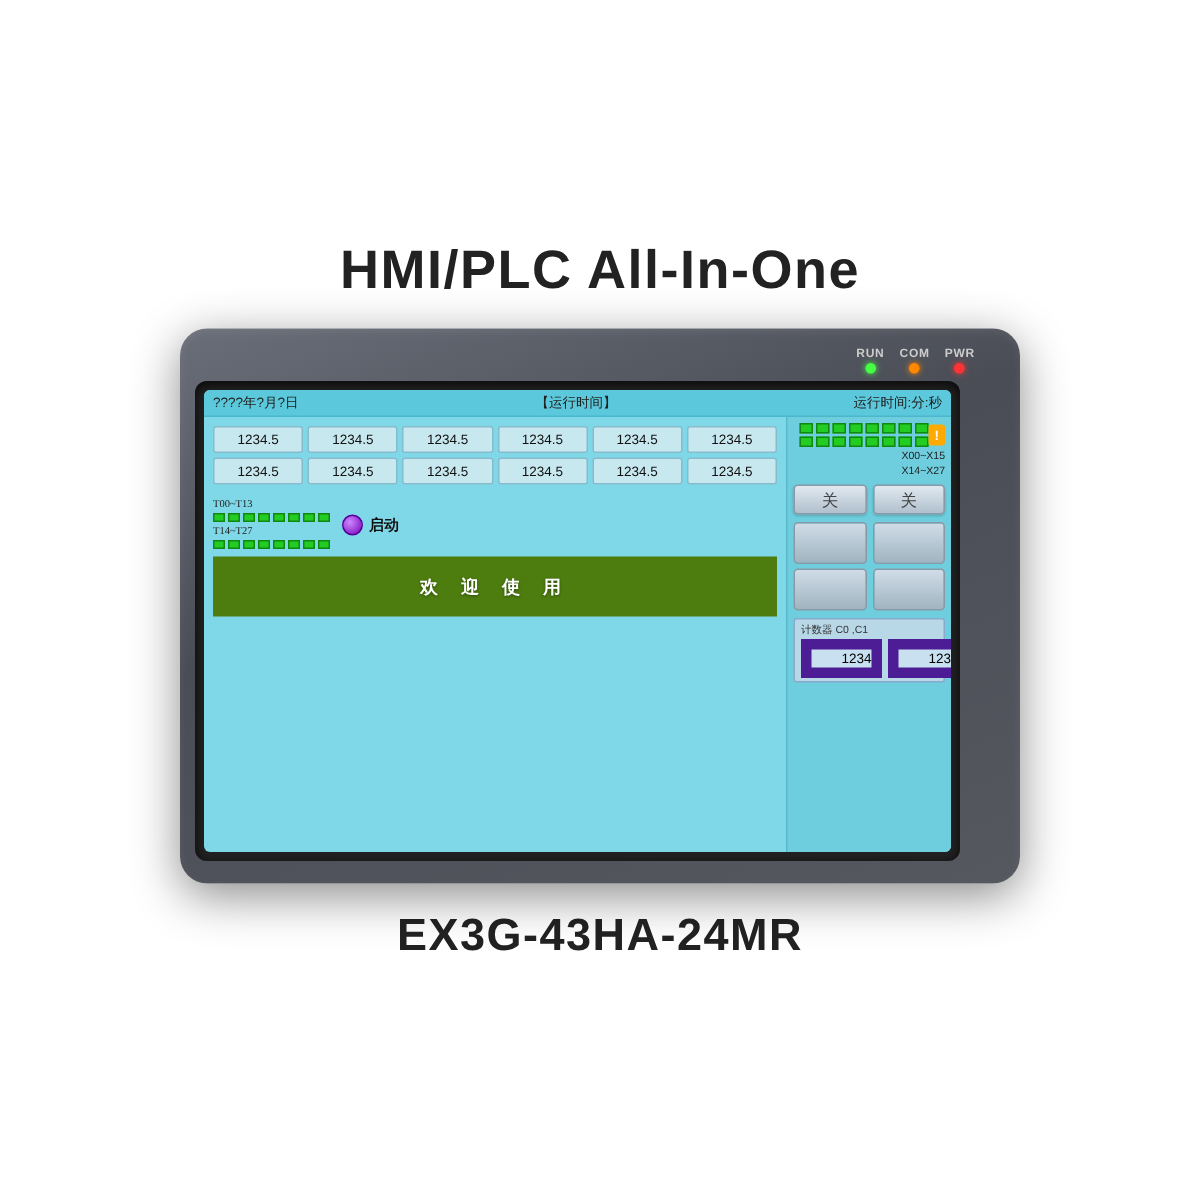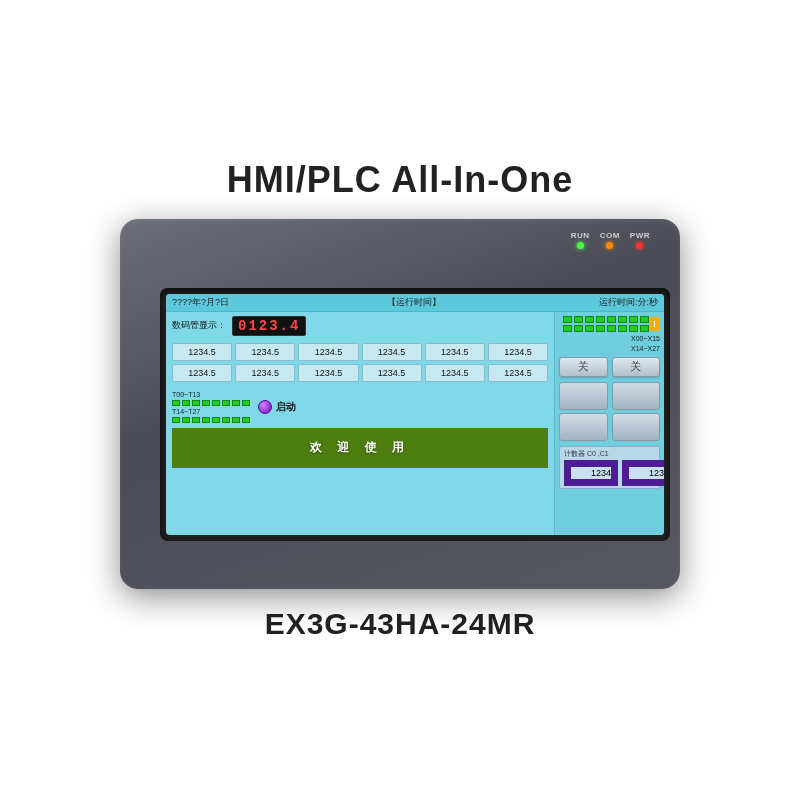--- a/index.html
+++ b/index.html
@@ -33,21 +33,21 @@
 
     
     .device {
       width: 560px;
       height: 370px;
       background: linear-gradient(160deg, #6a6e78 0%, #4a4d56 40%, #55585f 100%);
       border-radius: 18px;
       box-shadow: 0 8px 32px rgba(0,0,0,0.45), inset 0 2px 6px rgba(255,255,255,0.08);
       display: flex;
       flex-direction: column;
-      align-items: flex-end;
+      align-items: flex-start;
       justify-content: center;
       position: relative;
       padding: 10px;
     }
 
     
     .indicator-row {
       position: absolute;
       top: 12px;
       right: 30px;
@@ -75,21 +75,21 @@
       height: 7px;
       border-radius: 50%;
     }
     .dot-green { background: #44ff44; box-shadow: 0 0 4px #44ff44; }
     .dot-orange { background: #ff8800; box-shadow: 0 0 4px #ff8800; }
     .dot-red { background: #ff3333; box-shadow: 0 0 4px #ff3333; }
 
     
     .screen-bezel {
       width: 510px;
-      height: 253px;
+      height: 320px;
       background: #222;
       border-radius: 8px;
       padding: 6px;
       box-shadow: inset 0 2px 8px rgba(0,0,0,0.8);
       margin-top: 20px;
     }
 
     
     .screen {
       width: 100%;
@@ -391,41 +391,37 @@
       <div class="screen-topbar">
         <span>????年?月?日</span>
         <span>【运行时间】</span>
         <span>运行时间:分:秒</span>
       </div>
 
       <div class="screen-main">
 
         <div class="screen-left">
 
-          <div class="seg-row">
-            <span class="seg-label">数码管显示：</span>
-            <div class="seg-display">0123.4</div>
-          </div>
 
           <div class="data-grid">
             <div class="data-cell">1234.5</div>
             <div class="data-cell">1234.5</div>
             <div class="data-cell">1234.5</div>
             <div class="data-cell">1234.5</div>
             <div class="data-cell">1234.5</div>
             <div class="data-cell">1234.5</div>
             <div class="data-cell">1234.5</div>
             <div class="data-cell">1234.5</div>
             <div class="data-cell">1234.5</div>
             <div class="data-cell">1234.5</div>
             <div class="data-cell">1234.5</div>
             <div class="data-cell">1234.5</div>
           </div>
 
-          <div style="display:flex; align-items:center; gap:8px; margin-top:4px;">
+          <div style="display:flex; align-items:center; gap:8px; margin-top:4px;font-family:Liberation Serif, serif;">
             <div class="timer-bars">
               <span class="timer-bar-label">T00~T13</span>
               <div class="timer-bar-row">
                 <div class="timer-bar-cell"></div>
                   <div class="timer-bar-cell"></div>
                 <div class="timer-bar-cell"></div>
                   <div class="timer-bar-cell"></div>
                 <div class="timer-bar-cell"></div>
                   <div class="timer-bar-cell"></div>
                 <div class="timer-bar-cell"></div>

